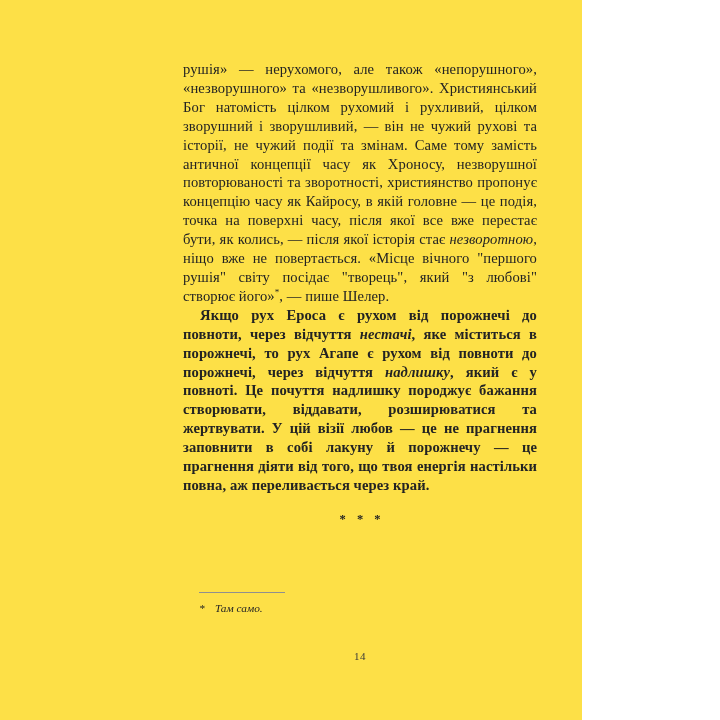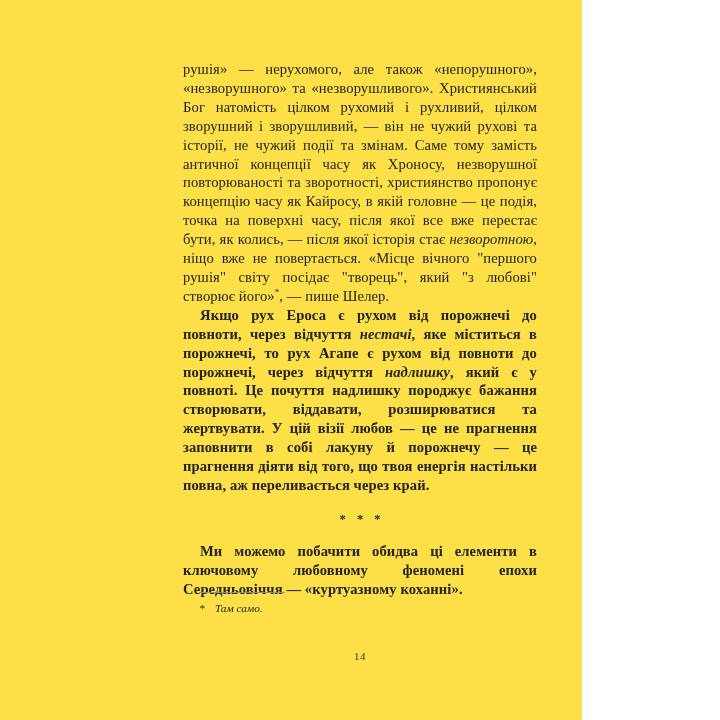--- a/index.html
+++ b/index.html
@@ -83,21 +83,20 @@
 </style>
 </head>
 <body>
 
 <div class="page">
 
   <div class="text-column" id="text-column">
       <p class="para">рушія» — нерухомого, але також «непорушного», «незворушного» та «незворушливого». Християнський Бог натомість цілком рухомий і рухливий, цілком зворушний і зворушливий, — він не чужий рухові та історії, не чужий події та змінам. Саме тому замість античної концепції часу як Хроносу, незворушної повторюваності та зворотності, християнство пропонує концепцію часу як Кайросу, в якій головне — це подія, точка на поверхні часу, після якої все вже перестає бути, як колись, — після якої історія стає <i>незворотною</i>, ніщо вже не повертається. «Місце вічного "першого рушія" світу посідає "творець", який "з любові" створює його»<sup>*</sup>, — пише Шелер.</p>
       <p class="para indent">Якщо рух Ероса є рухом від порожнечі до повноти, через відчуття <i>нестачі</i>, яке міститься в порожнечі, то рух Агапе є рухом від повноти до порожнечі, через відчуття <i>надлишку</i>, який є у повноті. Це почуття надлишку породжує бажання створювати, віддавати, розширюватися та жертвувати. У цій візії любов — це не прагнення заповнити в собі лакуну й порожнечу — це прагнення діяти від того, що твоя енергія настільки повна, аж переливається через край.</p>
       <div class="separator">* * *</div>
-      <p class="para indent">Ми можемо побачити обидва ці елементи в ключовому любовному феномені епохи Середньовіччя — «куртуазному коханні».</p>
     </div>
 
   <div class="footnote">
     <div class="footnote-rule"></div>
     <div class="footnote-line">
       <span class="fn-marker">*</span><span>Там само.</span>
     </div>
   </div>
 
   <div class="page-number">14</div>

